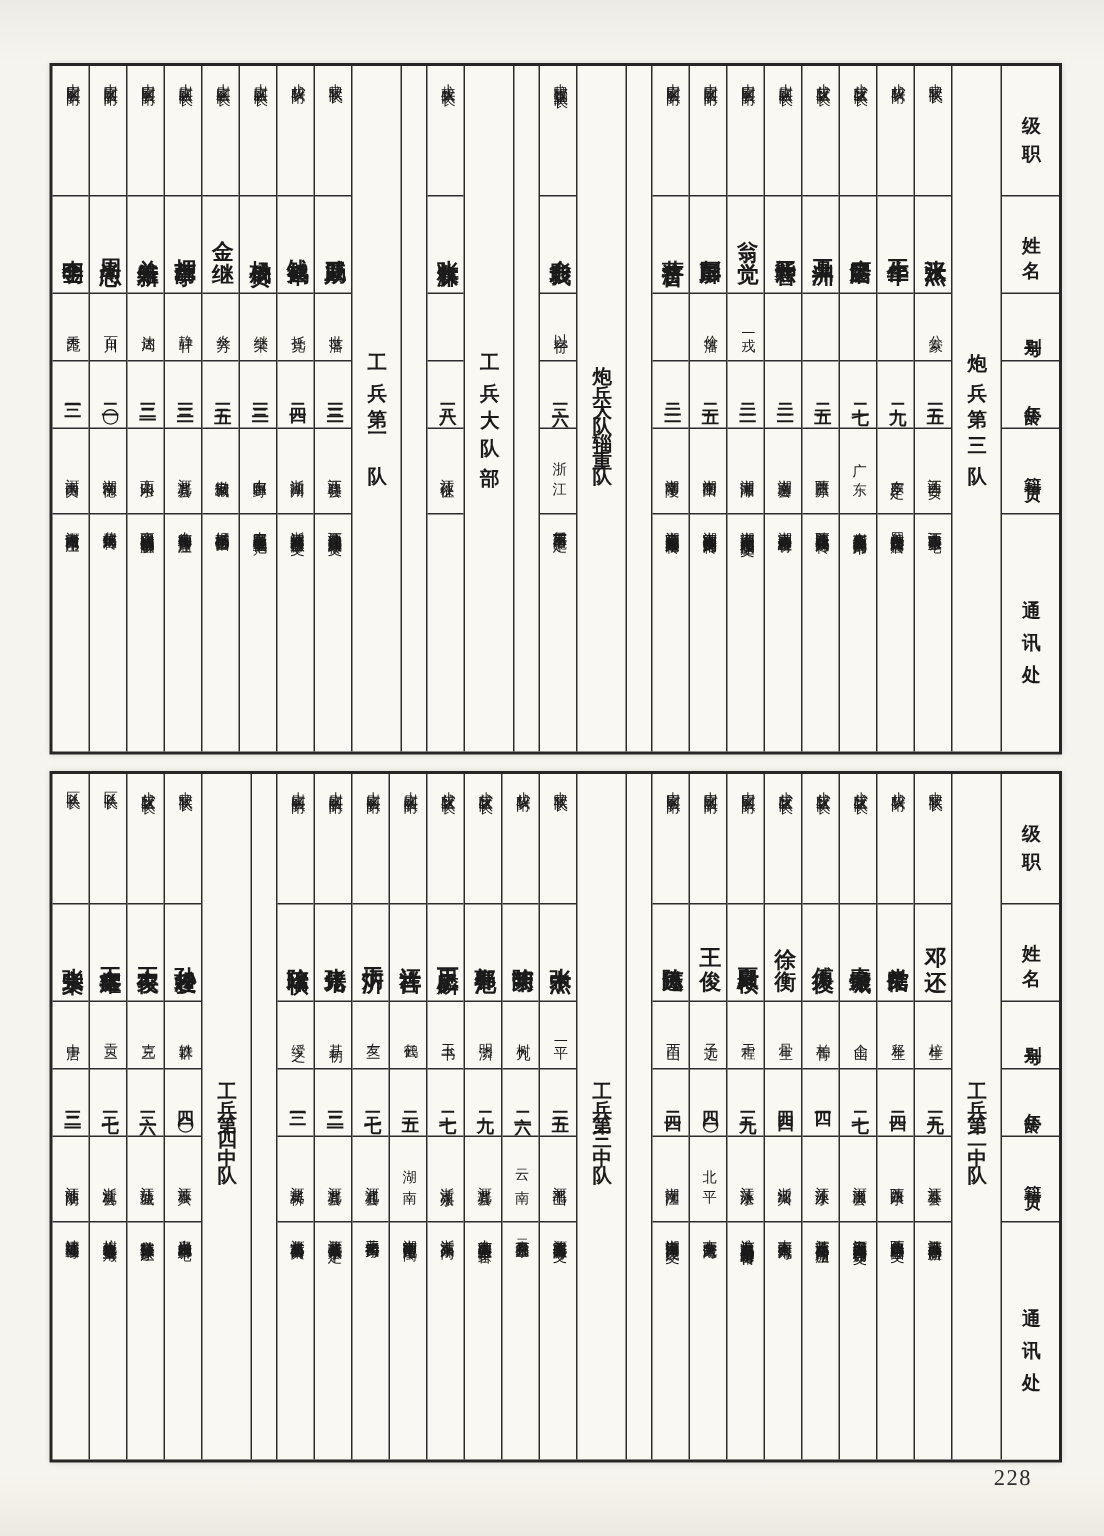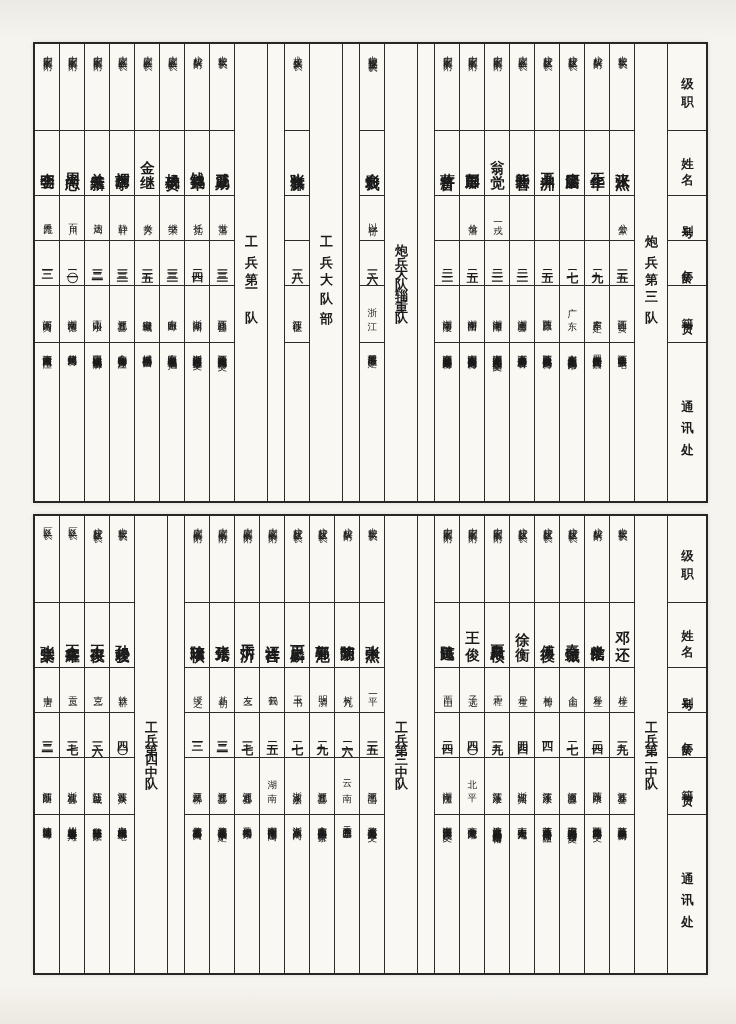--- a/index.html
+++ b/index.html
@@ -891,13 +891,14 @@
           <span class="vt">三二</span>
         </div>
     <div class="cell native h-native">
           <span class="vt">江苏淮阴</span>
         </div>
     <div class="cell addr h-addr">
           <span class="vt">清江浦张仙楼五号</span>
         </div>
   </div>
     </div>
+  <div class="pageno">228</div>
 </div>
 
 </body></html>

